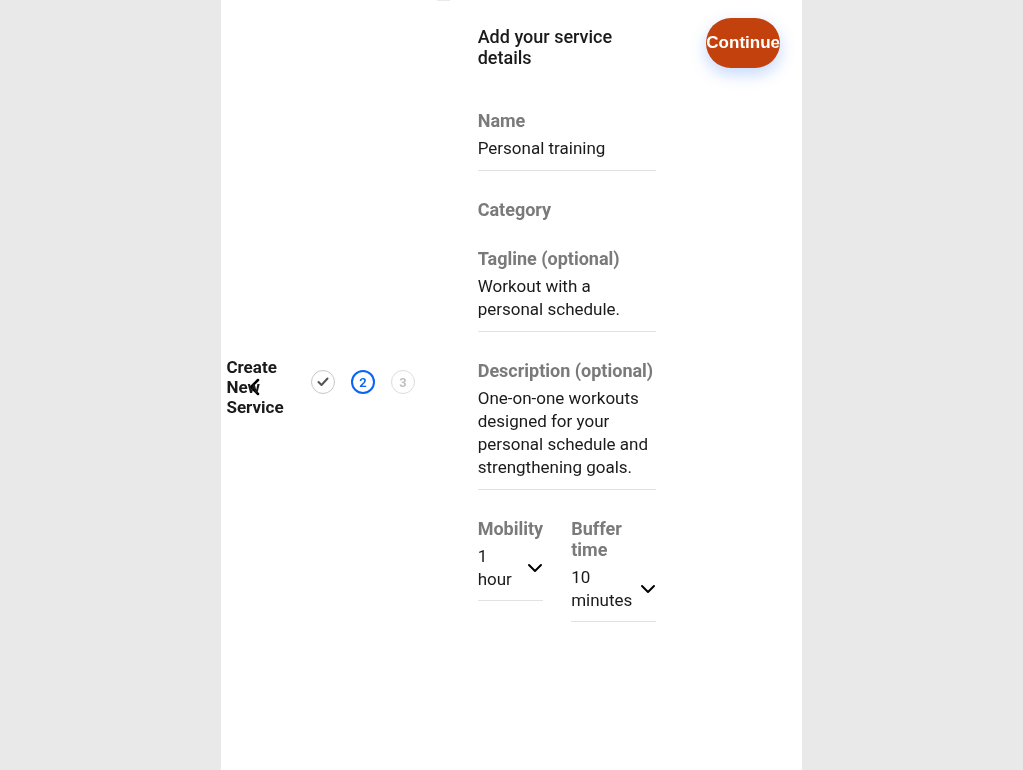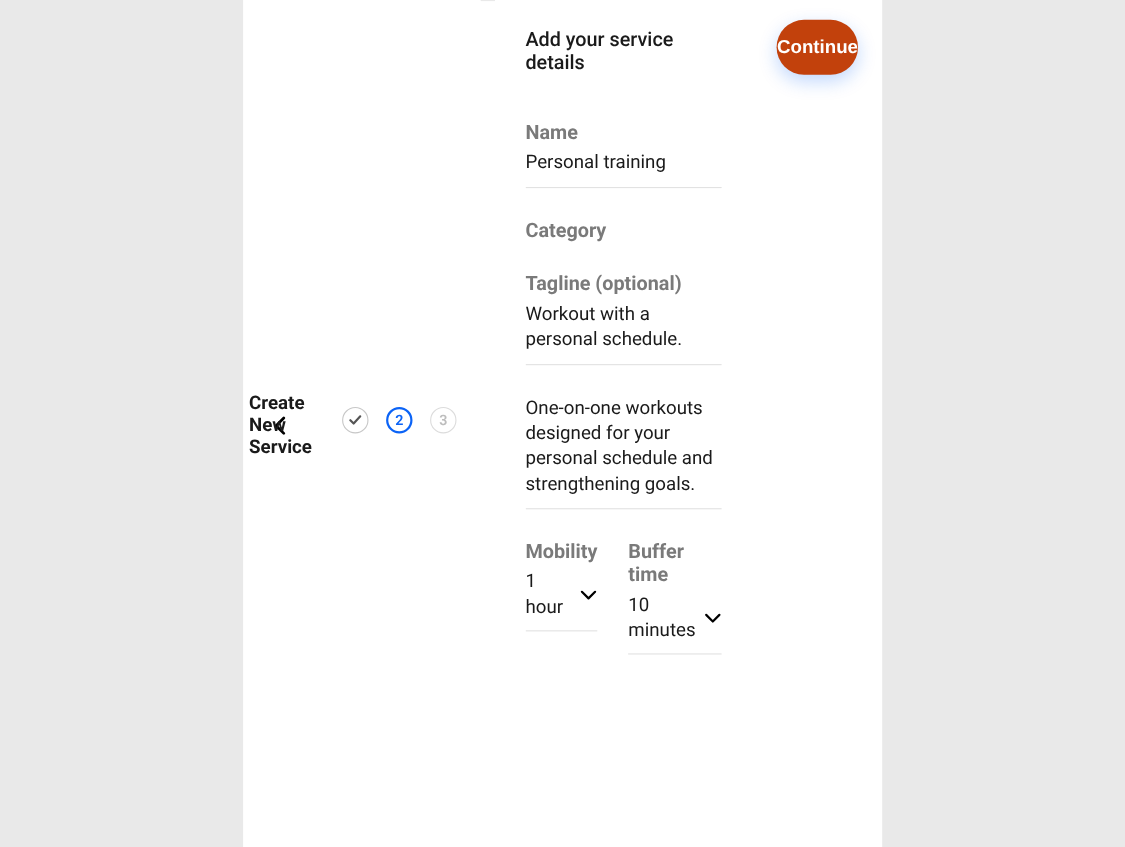--- a/index.html
+++ b/index.html
@@ -192,20 +192,21 @@
     </div>
 
     <div class="field">
       <span class="field-label">Tagline (optional)</span>
       <div class="field-row">
         <span class="field-value">Workout with a personal schedule.</span>
       </div>
     </div>
 
     <div class="field">
+      <span class="field-label">Description (optional)</span>
       <div class="field-row">
         <span class="field-value">One-on-one workouts designed for your personal schedule and strengthening goals.</span>
       </div>
     </div>
 
     <div class="two-col">
       <div class="field">
         <span class="field-label">Mobility</span>
         <div class="field-row">
           <span class="field-value">1 hour</span>

